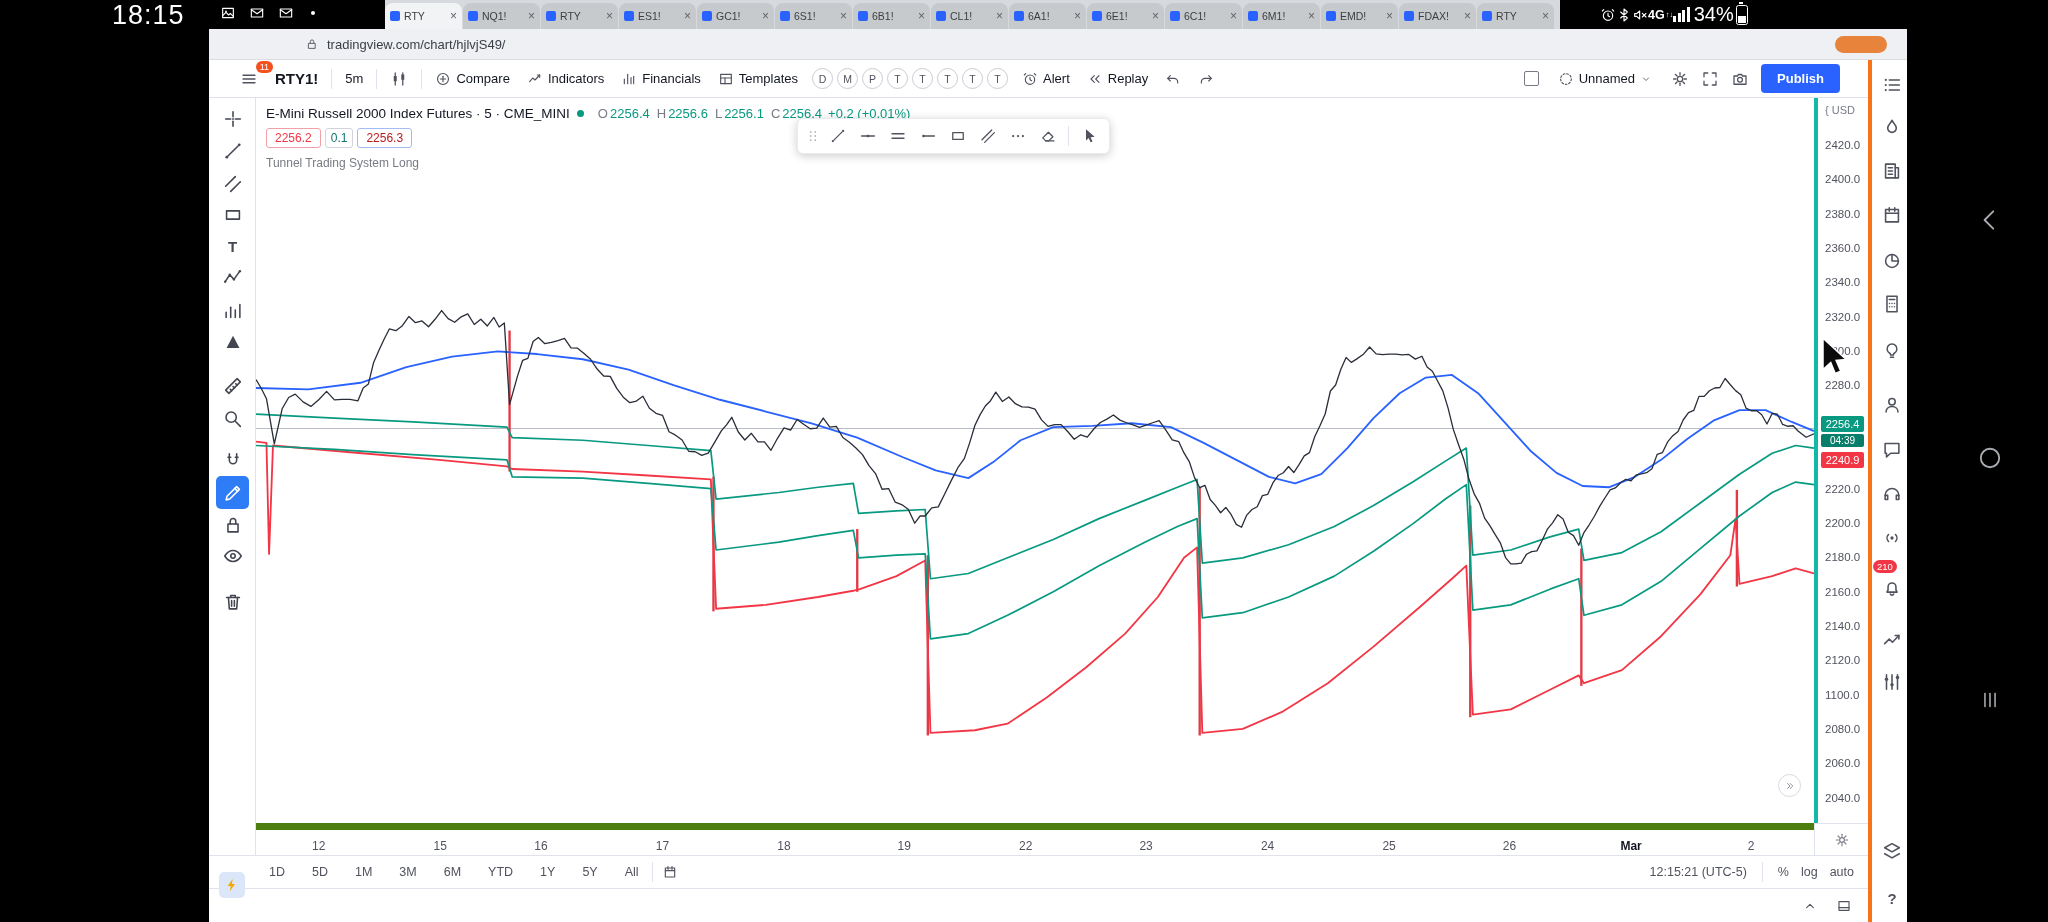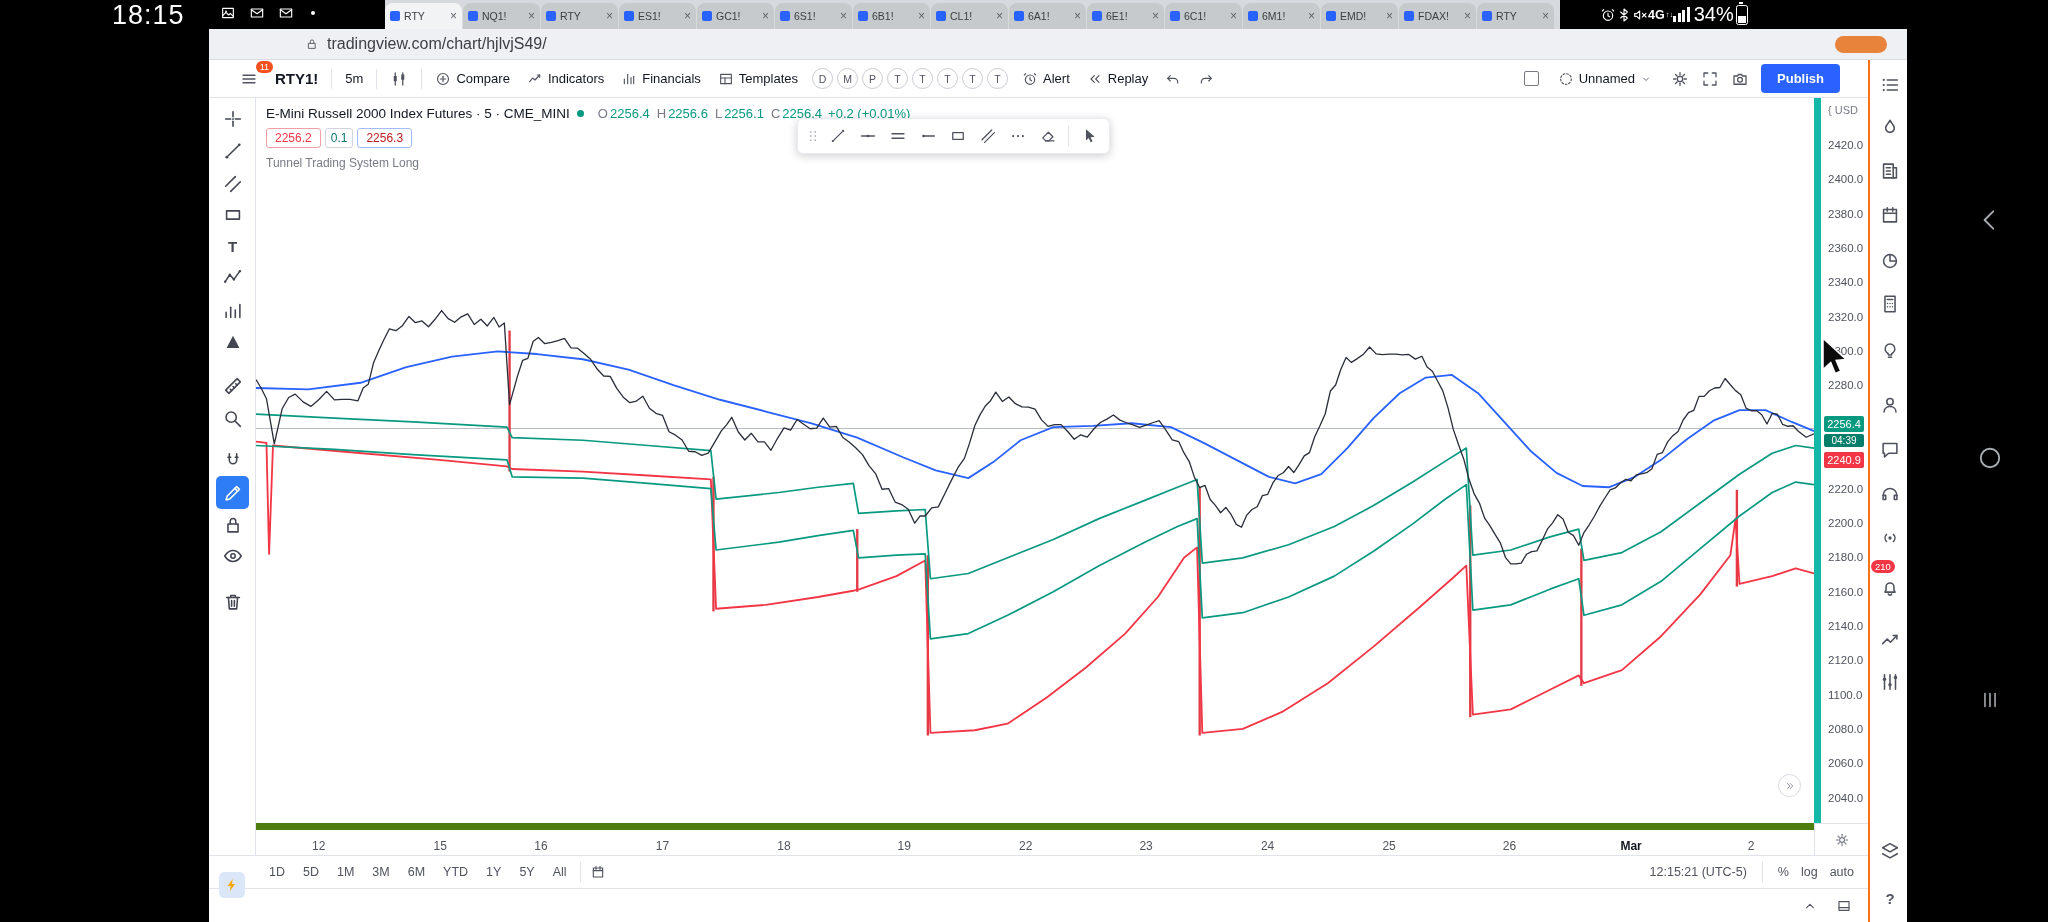--- a/index.html
+++ b/index.html
@@ -8,21 +8,21 @@
   #screen{position:absolute;inset:0}
   
   #desktop{position:absolute;left:209px;top:0;width:1698px;height:922px;background:#fff}
   #tabstrip{position:absolute;left:0;top:0;width:100%;height:29px;background:#d6dade}
   #tabs{position:absolute;left:176px;top:0;height:29px;display:flex;align-items:flex-end}
   .tab{width:77px;height:26px;background:#c6cacd;border-radius:8px 8px 0 0;display:flex;align-items:center;padding:0 5px;gap:4px;font-size:10.5px;color:#3c4043;margin-right:1px;cursor:default}
   .tab.act{background:#f2f3f5}
   .fav{width:10px;height:10px;border-radius:2px;background:#2962ff;flex:none}
   .tlabel{flex:1;overflow:hidden;white-space:nowrap}
   .tx{color:#5f6368;font-size:12px;flex:none}
-  #urlbar{position:absolute;top:29px;left:0;width:100%;height:31px;background:#eef0f3;border-bottom:1px solid #d9dce0;display:flex;align-items:center;padding-left:96px;gap:8px;font-size:16px;color:#3b3f46}
+  #urlbar{position:absolute;top:29px;left:0;width:100%;height:31px;background:#eef0f3;border-bottom:1px solid #d9dce0;display:flex;align-items:center;padding-left:96px;gap:8px;font-size:13px;color:#3b3f46}
   #urlpill{position:absolute;left:1626px;top:36px;width:52px;height:17px;border-radius:9px;background:#e8833c}
   
   #tvbar{position:absolute;top:60px;left:0;width:1659px;height:38px;background:#fff;border-bottom:1px solid #e0e3eb;display:flex;align-items:center;padding:0 24px;gap:3px}
   .tbtn{display:flex;align-items:center;gap:5px;padding:4px 7px;border-radius:4px;font-size:13px;color:#131722;white-space:nowrap}
   .tbtn .ico,.tright .ico{color:#50535e}
   .sym{font-weight:700;font-size:15px}
   .vsep{width:1px;height:20px;background:#e0e3eb;margin:0 3px;flex:none}
   .ivl{width:21px;height:21px;border:1px solid #c9ccd3;border-radius:50%;display:flex;align-items:center;justify-content:center;font-size:10.5px;color:#50535e;margin-right:4px;flex:none}
   .tright{margin-left:auto;display:flex;align-items:center;gap:12px;padding-right:4px}
   .chk{width:15px;height:15px;border:1.6px solid #787b86;border-radius:2px}
@@ -43,36 +43,36 @@
   .qb{display:inline-block;border:1px solid #d1d4dc;border-radius:3px;padding:2px 8px;font-size:12px;margin-right:4px;background:#fff}
   .qb.bid{color:#f23645;border-color:#f2a0a8}
   .qb.spr{color:#0f766e;padding:2px 5px}
   .qb.ask{color:#b91c1c;border-color:#a3bcf7}
   #indlabel{margin-top:8px;font-size:12px;color:#787b86}
   #ftool{position:absolute;left:541px;top:20px;height:36px;background:#fff;border:1px solid #e9ebf0;border-radius:6px;box-shadow:0 2px 10px rgba(0,0,0,.2);display:flex;align-items:center;padding:0 6px;gap:2px;z-index:6}
   .fic{width:28px;height:28px;display:flex;align-items:center;justify-content:center;color:#50535e;border-radius:4px}
   .fic.grip{color:#b2b5be;width:18px}
   .vs2{width:1px;height:20px;background:#e0e3eb;margin:0 4px}
   #morebtn{position:absolute;left:1522px;top:676px;width:23px;height:23px;border:1px solid #d8dbe0;border-radius:50%;background:#fff;display:flex;align-items:center;justify-content:center;color:#787b86;z-index:4}
-  #paxis{position:absolute;left:1605px;top:98px;width:54px;height:725px;border-left:7px solid #14b8a6;background:#fff;font-size:11.5px;color:#50535e}
+  #paxis{position:absolute;left:1605px;top:98px;width:54px;height:725px;border-left:4px solid #14b8a6;background:#fff;font-size:11.5px;color:#50535e}
   .ptick{position:absolute;left:7px;transform:translateY(-50%)}
   #pcur{position:absolute;left:7px;top:6px;font-size:11px;color:#787b86}
   .pbadge{position:absolute;left:3px;right:4px;text-align:center;color:#fff;font-size:11px;border-radius:2px;padding:2px 0;z-index:3}
   #taxis{position:absolute;left:47px;top:823px;width:1558px;height:32px;border-top:7px solid #4d7c0f;background:#fff}
   .ttick{position:absolute;top:9px;transform:translateX(-50%);font-size:12px;color:#50535e}
   .ttick.b{color:#131722;font-weight:700}
   #tcorner{position:absolute;left:1605px;top:823px;width:54px;height:32px;border-top:1px solid #e0e3eb;border-left:1px solid #e0e3eb;background:#fff;display:flex;align-items:center;justify-content:center;color:#787b86}
   #rangebar{position:absolute;left:0;top:855px;width:1659px;height:33px;border-top:1px solid #e0e3eb;background:#fff;display:flex;align-items:center;padding-left:52px;gap:2px}
   .rbtn{font-size:12.5px;color:#50535e;padding:4px 8px;border-radius:4px}
   .rright{margin-left:auto;display:flex;align-items:center;gap:12px;padding-right:14px;font-size:12.5px;color:#50535e}
   #qs{position:absolute;left:10px;top:872px;width:26px;height:26px;border-radius:5px;background:#dbe7f8;display:flex;align-items:center;justify-content:center;color:#f7a600;z-index:5}
   #paneltabs{position:absolute;left:0;top:888px;width:1659px;height:34px;border-top:1px solid #e0e3eb;background:#fff;display:flex;align-items:center;padding-left:56px;gap:30px;font-size:13px;color:#131722}
   .ptab{display:flex;align-items:center;gap:5px;white-space:nowrap}
   .pright{margin-left:auto;display:flex;align-items:center;gap:18px;padding-right:16px;color:#50535e}
-  #rsidebar{position:absolute;left:1659px;top:60px;width:39px;height:862px;background:#fff;border-left:2px solid #f97316}
+  #rsidebar{position:absolute;left:1659px;top:60px;width:39px;height:862px;background:#fff;border-left:4px solid #f97316}
   .sic{position:absolute;left:8px;width:24px;height:24px;color:#50535e;display:flex;align-items:center;justify-content:center}
   .bdg{position:absolute;left:1px;background:#f23645;color:#fff;font-size:9.5px;line-height:13px;padding:0 4px;border-radius:7px;z-index:3}
   
   #stl{position:absolute;left:0;top:0;width:385px;height:29px;background:#000;z-index:20}
   #clock{position:absolute;left:112px;top:0;font-size:27px;color:#fff;letter-spacing:1px;z-index:21}
   #notifs{position:absolute;left:220px;top:5px;display:flex;gap:13px;color:#fff;z-index:21;align-items:center}
   #str{position:absolute;left:1560px;top:0;width:488px;height:29px;background:#000;z-index:20;display:flex;align-items:center;gap:0;padding-left:40px;color:#fff}
   #batpct{font-size:20px;color:#fff;margin-left:4px}
   .netg{display:flex;align-items:center;font-size:12.5px;font-weight:700}
   .arr{display:flex;flex-direction:column;font-size:7.5px;line-height:7px;margin-left:1px;font-weight:400}
@@ -658,21 +658,21 @@
             <path d="M6 6l2.1 2.1"></path>
             <path d="M15.9 15.9L18 18"></path>
             <path d="M18 6l-2.1 2.1"></path>
             <path d="M8.1 15.9L6 18"></path>
             <circle cx="12" cy="12" r="3.6"></circle>
           </svg>
         </span>
       </div>
 
     <div id="rangebar">
-      <div id="ranges" style="display:flex;align-items:center;gap:2px">
+      <div id="ranges" style="display:flex;align-items:center;gap:11px">
           <div class="rbtn">1D</div>
           <div class="rbtn">5D</div>
           <div class="rbtn">1M</div>
           <div class="rbtn">3M</div>
           <div class="rbtn">6M</div>
           <div class="rbtn">YTD</div>
           <div class="rbtn">1Y</div>
           <div class="rbtn">5Y</div>
           <div class="rbtn">All</div>
         </div>

